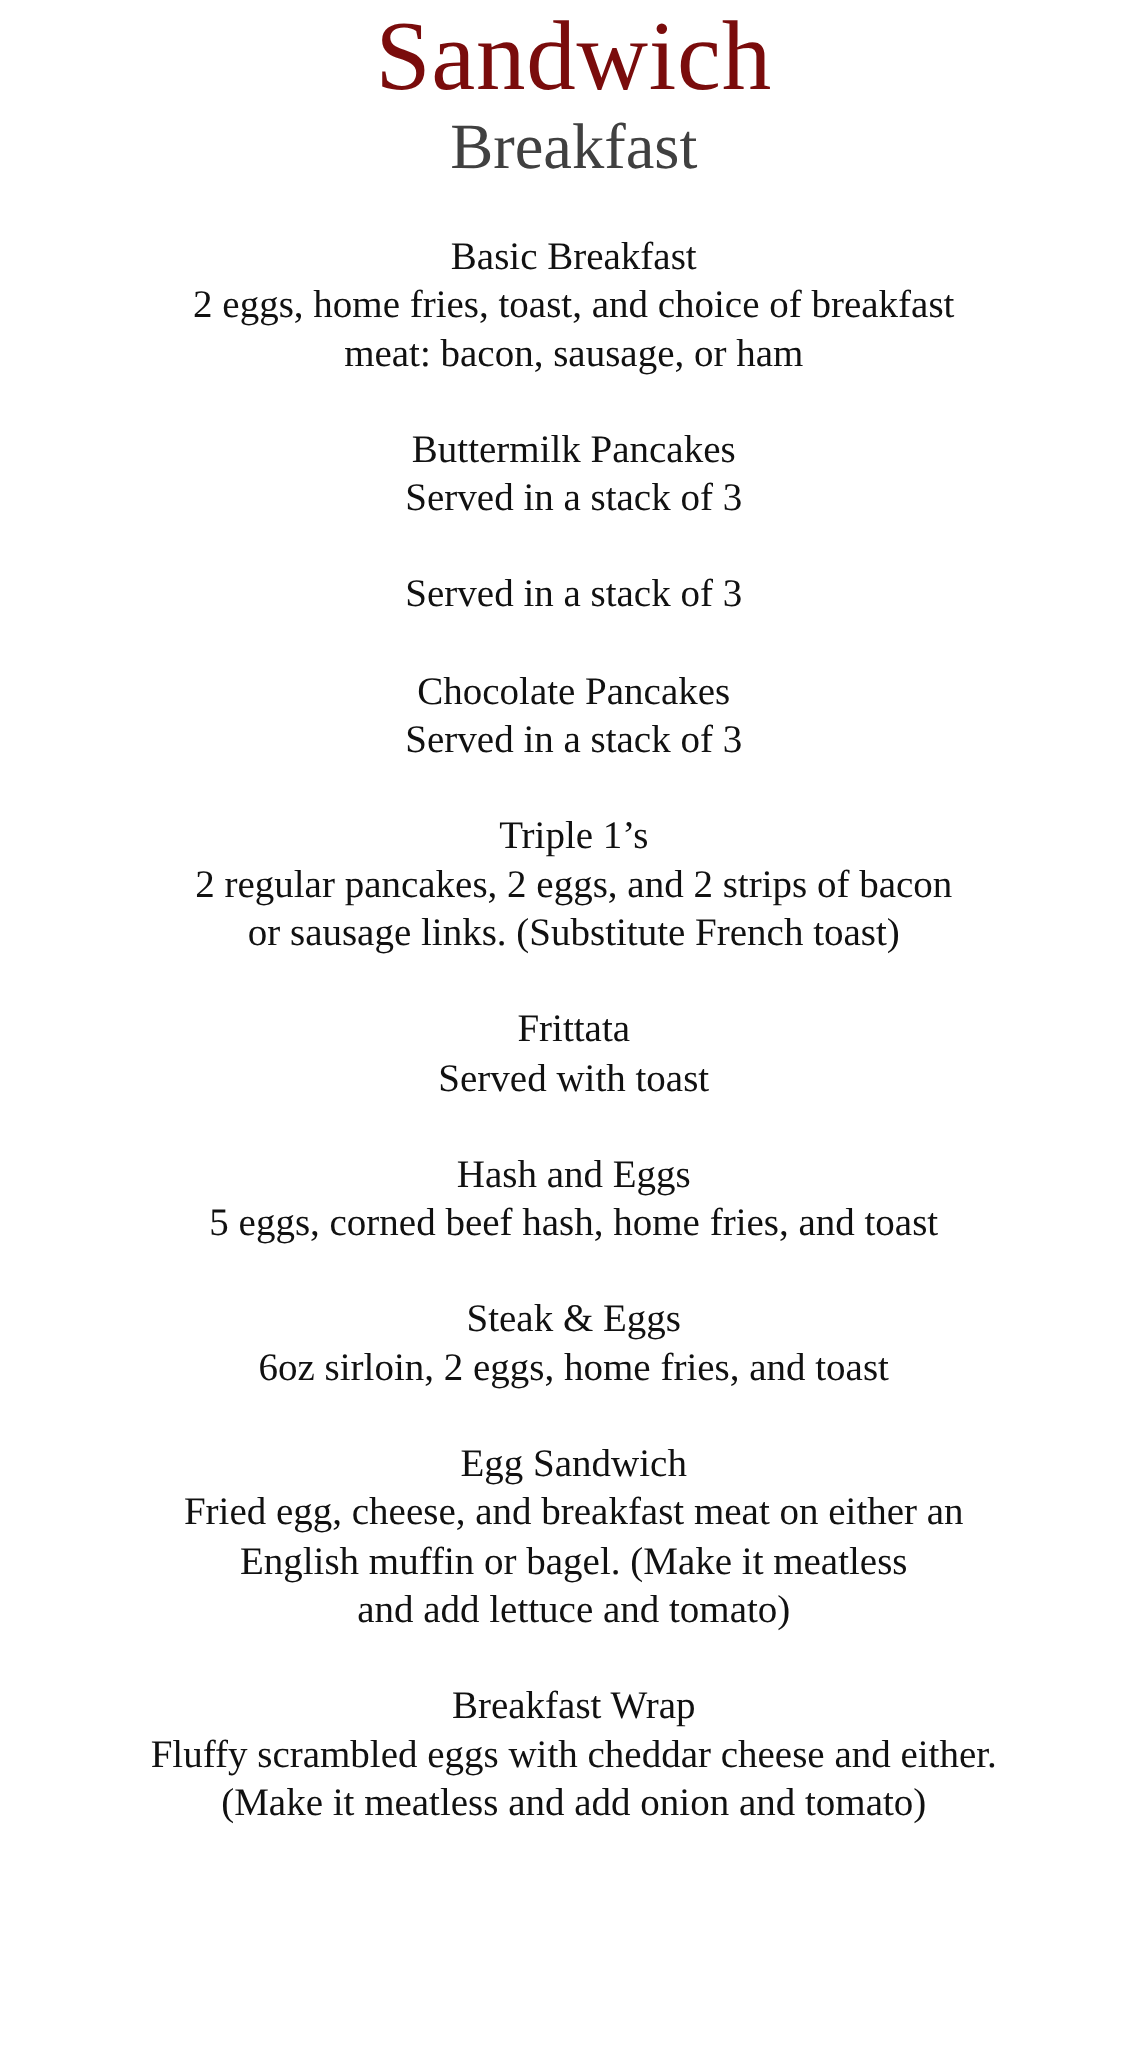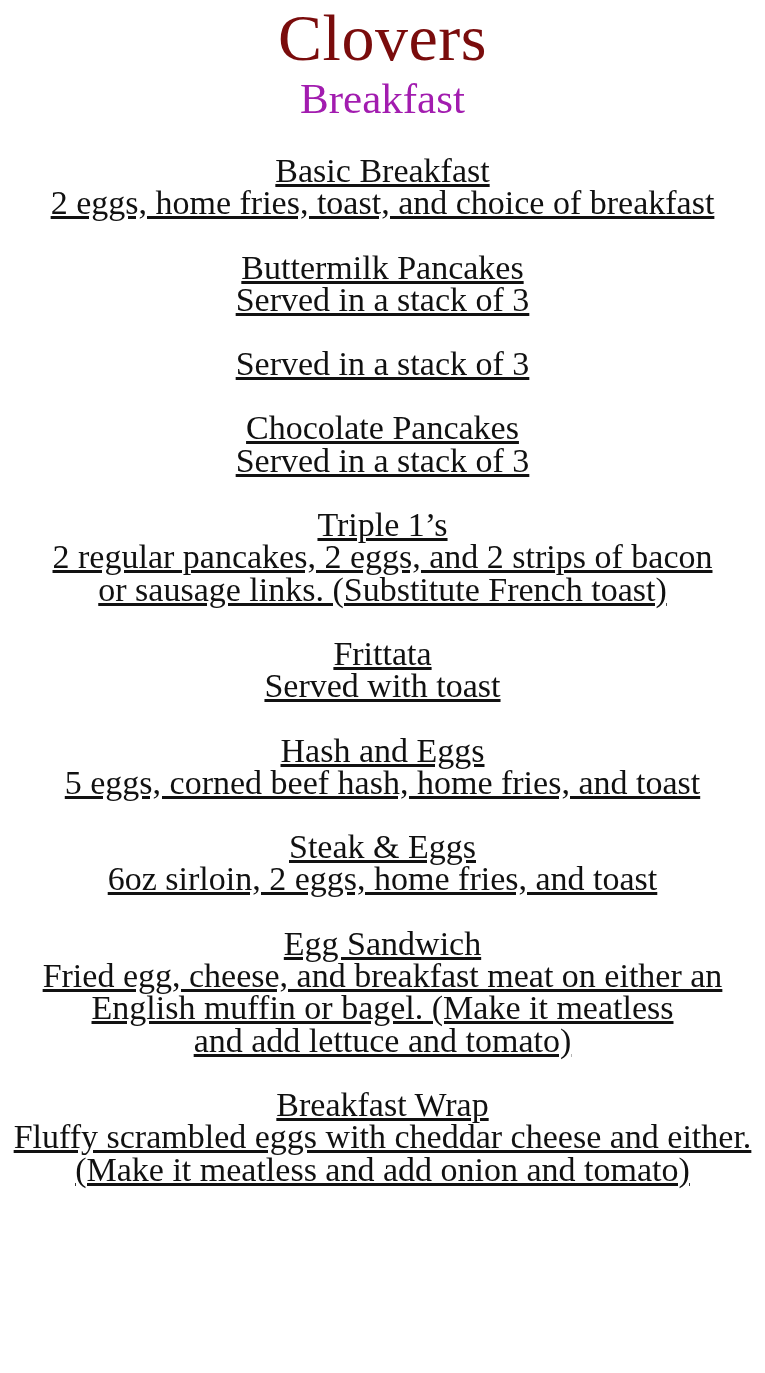--- a/index.html
+++ b/index.html
@@ -20,45 +20,45 @@
       line-height: 72px;
       color: #7a0c0c;
       letter-spacing: 0.5px;
     }
     .subtitle {
       position: absolute;
       left: 0; width: 765px;
       top: 74px;
       font-size: 43px;
       line-height: 50px;
-      color: #a21caf;
+      color: #404040;
     }
     .menu {
       position: absolute;
       left: 0; width: 765px;
       top: 155px;
     }
     .item {
-      font-size: 34px;
+      font-size: 26px;
       line-height: 32.3px;
       margin-bottom: 32px;
-      text-decoration: underline;
     }
     .item-name, .item-desc-line { display: block; white-space: nowrap; }
   </style>
 </head>
 <body>
 
-<div class="title">Clovers</div>
+<div class="title">Sandwich</div>
 <div class="subtitle">Breakfast</div>
 
 <div class="menu">
   <div class="item">
     <span class="item-name">Basic Breakfast</span>
     <span class="item-desc-line">2 eggs, home fries, toast, and choice of breakfast</span>
+    <span class="item-desc-line">meat: bacon, sausage, or ham</span>
   </div>
   <div class="item">
     <span class="item-name">Buttermilk Pancakes</span>
     <span class="item-desc-line">Served in a stack of 3</span>
   </div>
   <div class="item">
     <span class="item-desc-line">Served in a stack of 3</span>
   </div>
   <div class="item">
     <span class="item-name">Chocolate Pancakes</span>

